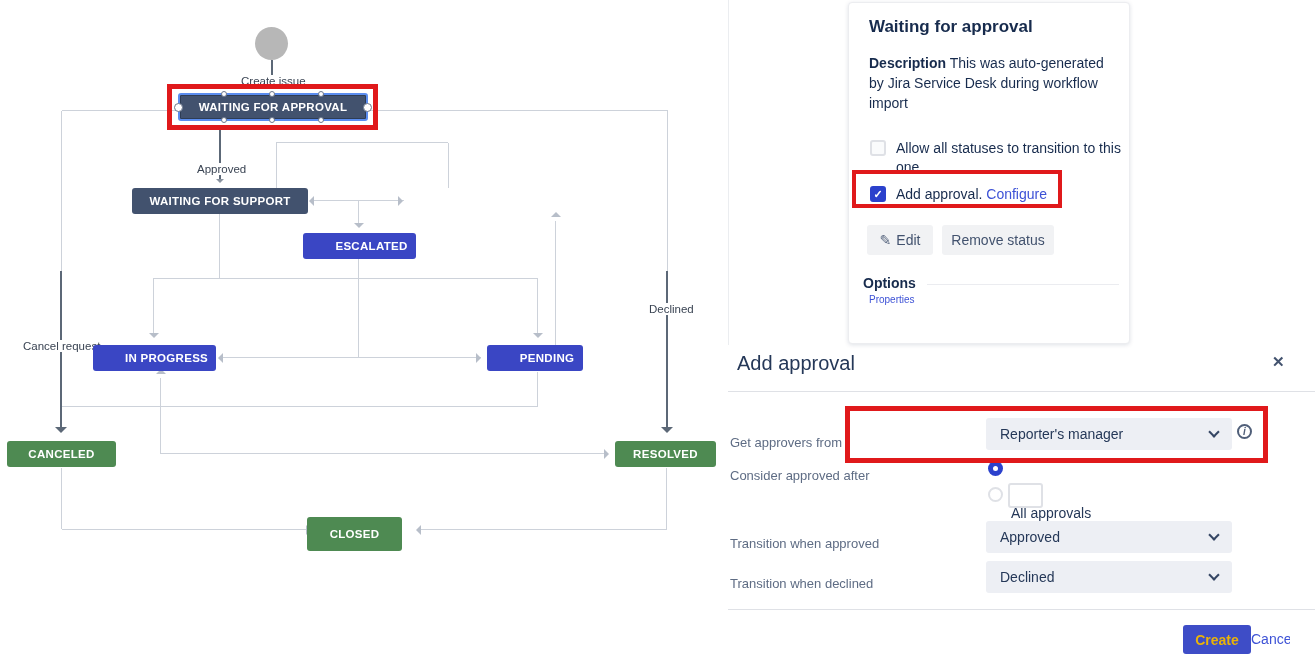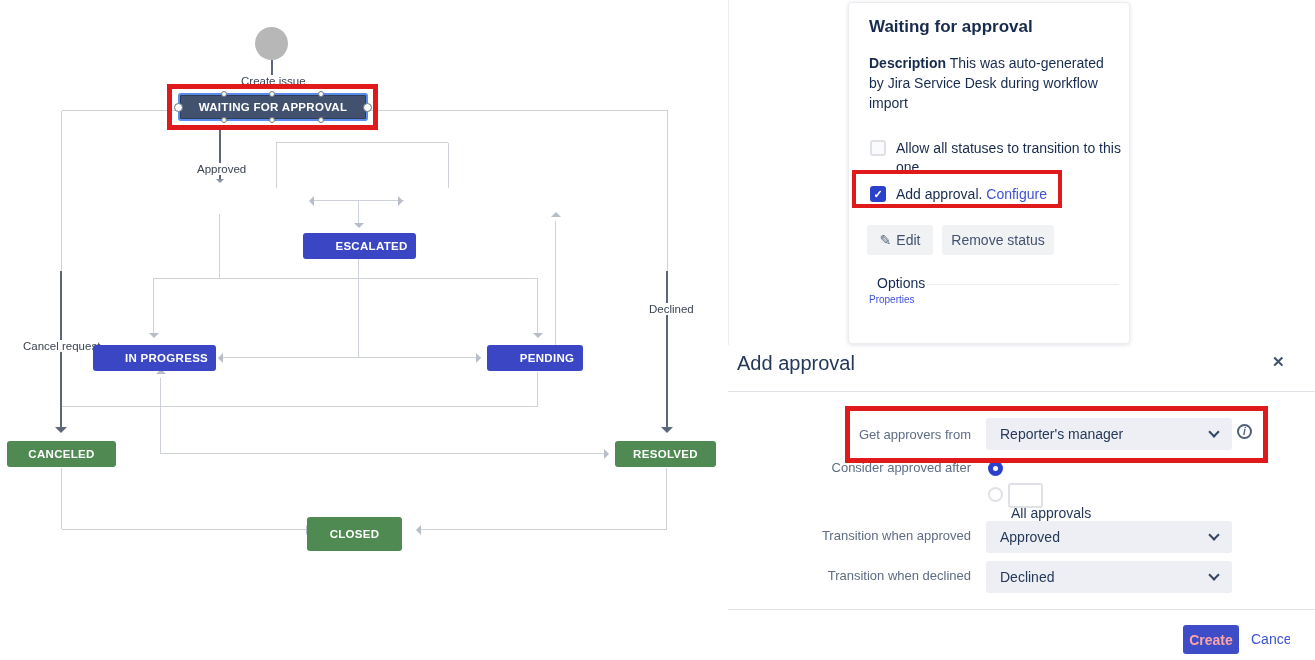--- a/index.html
+++ b/index.html
@@ -57,44 +57,44 @@
   .btn { position:absolute; height:30px; background:#F1F2F4; border:none;
     border-radius:3px; color:#42526E; font-size:14px;
     font-family:"Liberation Sans", sans-serif; cursor:pointer;
     display:flex; align-items:center; justify-content:center; gap:5px; }
   #options-rule { position:absolute; left:78px; top:281px; width:192px; height:1px; background:#EBECF0; }
 
   
   #panel-sep { position:absolute; left:728px; top:0; width:1px; height:345px; background:#EBEDF0; }
   #dlg-title { position:absolute; left:737px; top:352px; font-size:20px; color:#253858; }
   .divider { position:absolute; height:1px; background:#DFE1E6; left:728px; width:587px; }
-  .flabel { position:absolute; left:730px; width:241px; text-align:right;
-    font-size:13px; color:#5E6C84; }
+  .flabel { position:absolute; left:730px; width:241px; text-align:left;
+    font-size:13px; color:#5E6C84;margin-top:8px; }
   .select { position:absolute; left:986px; width:246px; height:32px;
     background:#EDEFF4; border-radius:3px; font-size:14px; color:#253858;
     display:flex; align-items:center; padding:0 14px; cursor:pointer; }
   .chev { position:absolute; right:14px; top:10px; width:8px; height:8px;
     border-right:2px solid #344563; border-bottom:2px solid #344563;
     transform:rotate(45deg); }
   .radio { position:absolute; width:15px; height:15px; border-radius:50%; cursor:pointer; }
   .radio.on { background:#2B41CC; }
   .radio.on::after { content:""; position:absolute; left:5px; top:5px; width:5px;
     height:5px; border-radius:50%; background:#fff; }
   .radio.off { background:#fff; border:2px solid #DFE1E6; }
   .small-text { position:absolute; font-size:14px; color:#253858;margin-top:44px; }
   #count-input { position:absolute; left:1008px; top:483px; width:35px; height:25px;
     border:2px solid #DFE1E6; border-radius:3px; background:#fff; }
   #info-icon { position:absolute; left:1237px; top:424px; width:15px; height:15px;
     border:2px solid #505F79; border-radius:50%; color:#505F79; font-size:10px;
     font-weight:bold; display:flex; align-items:center; justify-content:center;
     font-style:italic; cursor:pointer; }
   #close-x { position:absolute; left:1272px; top:353px; font-size:15px;
     color:#42526E; font-weight:bold; cursor:pointer; }
-  #create-btn { position:absolute; left:1183px; top:625px; width:56px; height:29px;
-    background:#3E4DC7; color:#fca5a5; border:none; border-radius:3px;
+  #create-btn { position:absolute; left:1183px; top:625px; width:68px; height:29px;
+    background:#3E4DC7; color:#eab308; border:none; border-radius:3px;
     font-family:"Liberation Sans", sans-serif; font-size:14px; font-weight:bold; cursor:pointer; }
   #cancel-link { position:absolute; left:1251px; top:631px; font-size:14px;
     width:39px; overflow:hidden; white-space:nowrap; display:inline-block; }
 </style>
 </head>
 <body>
 
 <div id="diagram">
 
   <div class="hl" style="left:62px;top:110px;width:116px"></div>
@@ -152,20 +152,23 @@
     <span>WAITING FOR APPROVAL</span>
     <span class="handle" style="left:22%;top:-4px"></span>
     <span class="handle" style="left:48%;top:-4px"></span>
     <span class="handle" style="left:74%;top:-4px"></span>
     <span class="handle" style="left:22%;bottom:-4px"></span>
     <span class="handle" style="left:48%;bottom:-4px"></span>
     <span class="handle" style="left:74%;bottom:-4px"></span>
     <span class="handle big" style="left:-6px;top:8px"></span>
     <span class="handle big" style="right:-6px;top:8px"></span>
   </div>
+  <div class="node slate" style="left:132px;top:188px;width:176px;height:26px">
+    <span>WAITING FOR SUPPORT</span>
+    </div>
   <div class="node blue" style="left:303px;top:233px;width:113px;height:26px">
     <span>ESCALATED</span>
     </div>
   <div class="node blue" style="left:93px;top:345px;width:123px;height:26px">
     <span>IN PROGRESS</span>
     </div>
   <div class="node blue" style="left:487px;top:345px;width:96px;height:26px">
     <span>PENDING</span>
     </div>
   <div class="node green" style="left:7px;top:441px;width:109px;height:26px">
@@ -196,21 +199,21 @@
   <span class="cbx-label" style="left:47px;top:182px"><span>Add approval.</span> <a class="link">Configure</a></span>
 
   <button class="btn" style="left:18px;top:222px;width:66px">
     <span style="font-size:14px;color:#505F79">✎</span>
     <span>Edit</span>
   </button>
   <button class="btn" style="left:93px;top:222px;width:112px">
     <span>Remove status</span>
   </button>
 
-  <div style="position:absolute;left:28px;top:272px;font-size:14px;font-weight:normal">Options</div>
+  <div style="position:absolute;left:14px;top:272px;font-size:14px;font-weight:bold">Options</div>
   <div id="options-rule"></div>
   <a class="link" style="position:absolute;left:20px;top:291px;font-size:10px">Properties</a>
 </div>
 
 <div class="redbox" style="left:852px;top:170px;width:210px;height:38px;border-width:4px"></div>
 
 <div id="dlg-title">Add approval</div>
 <span id="close-x">✕</span>
 <div class="divider" style="top:391px"></div>
 

